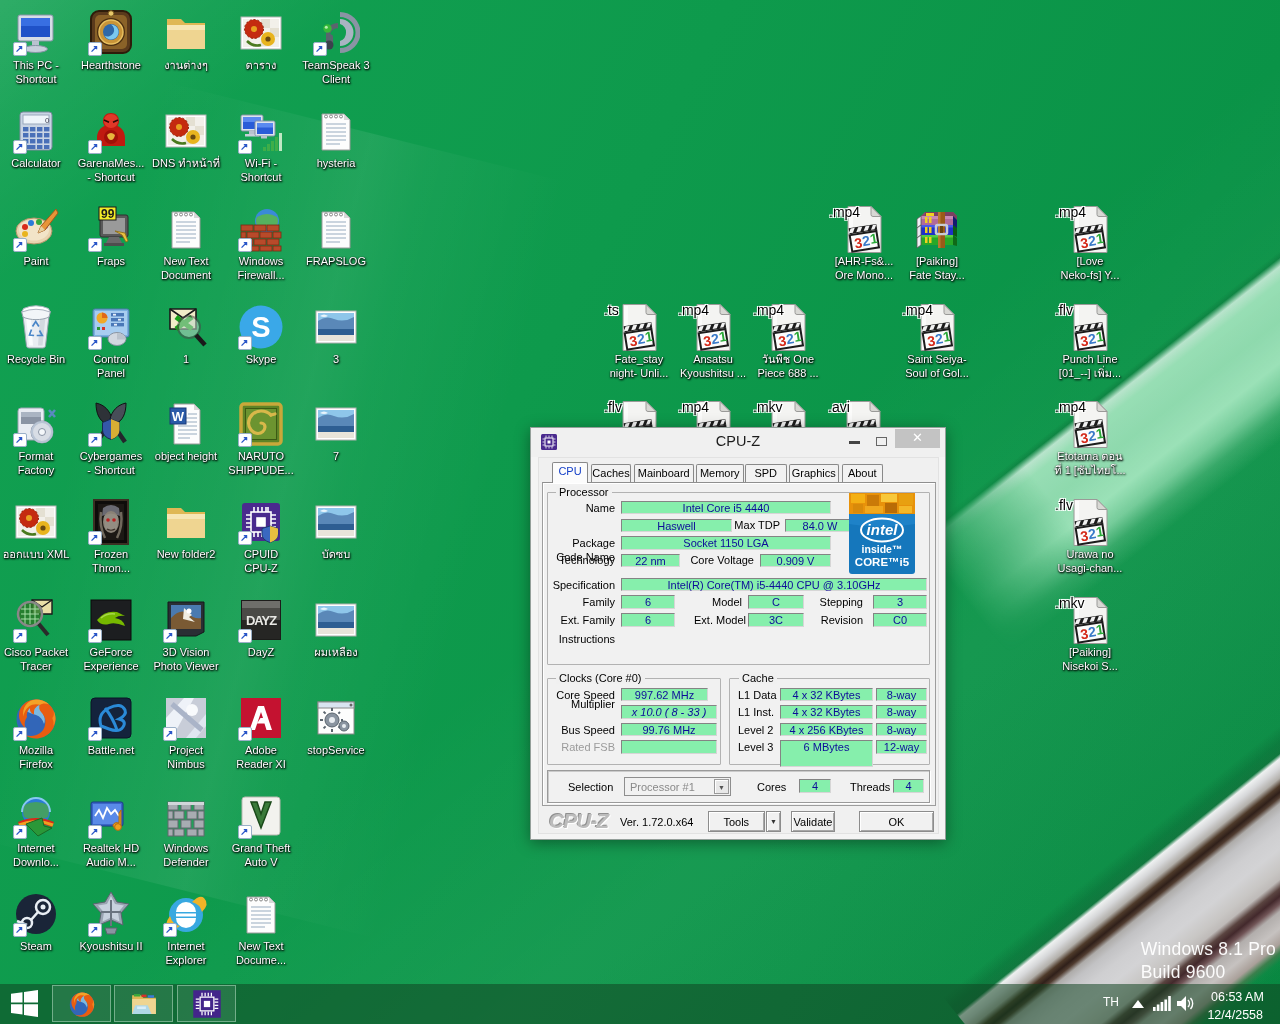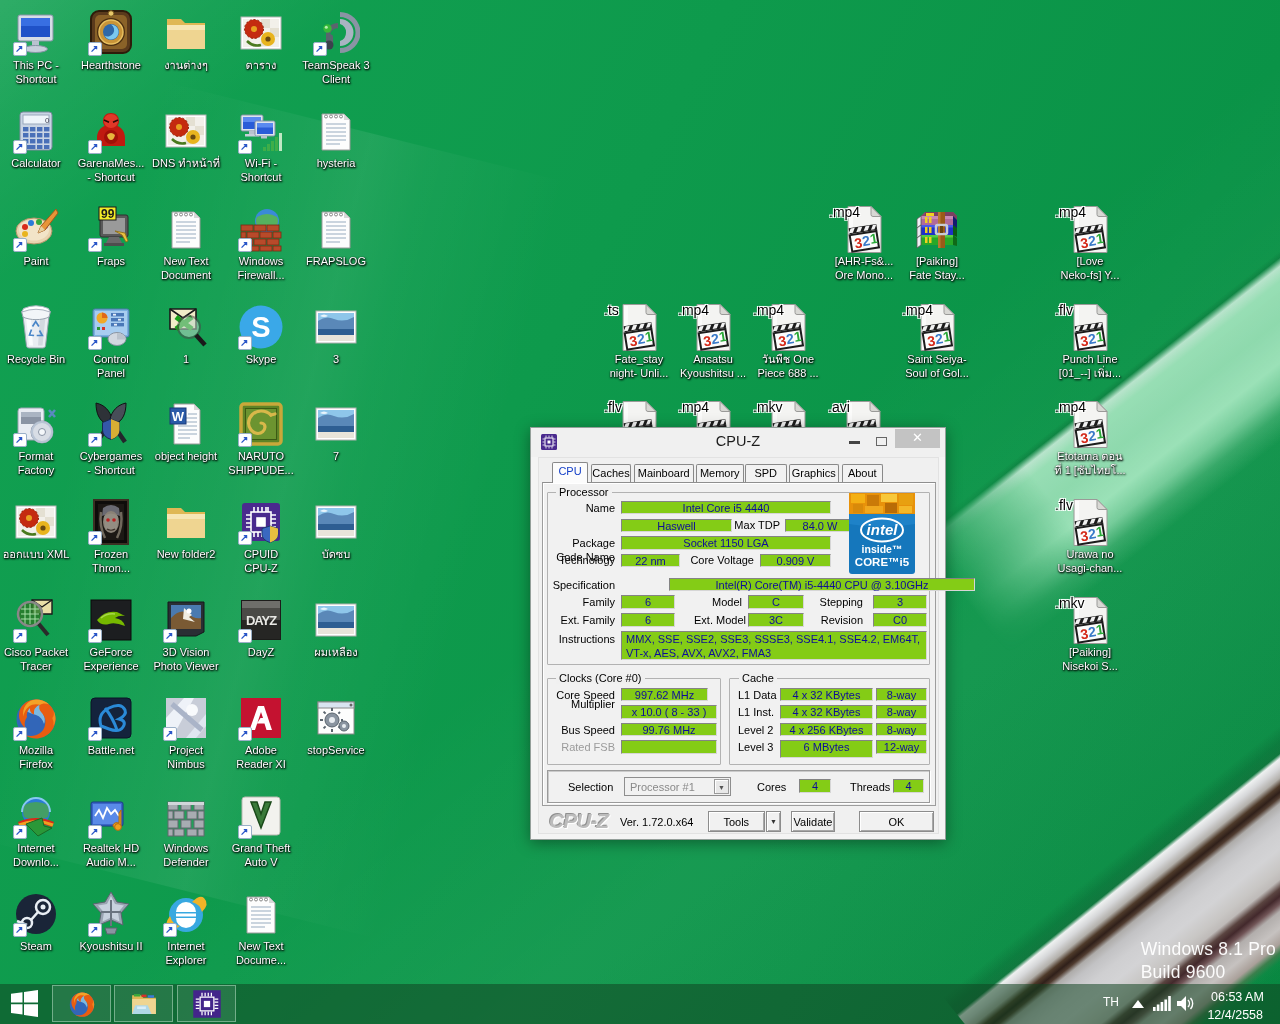--- a/index.html
+++ b/index.html
@@ -44,21 +44,21 @@
  text-shadow:-1px -1px 0 #fff,1px -1px 0 #fff,-1px 1px 0 #fff,1px 1px 0 #fff,0 0 2px #fff}
 
 #win{position:absolute;left:530px;top:427px;width:416px;height:413px;
  background:#f4f4f4;border:1px solid rgba(70,90,80,.55);box-shadow:0 3px 14px rgba(0,0,0,.38)}
 #title{position:absolute;left:0;top:0;right:0;height:29px;background:#f0f0f0;
  font-size:14.5px;color:#1c1c1c;text-align:center;line-height:26px}
 #client{position:absolute;left:7px;top:29px;width:401px;height:377px;background:#f0f0f0;
  border:1px solid #e2e2e2;font-size:11px}
 .w{position:absolute;font-size:11px;color:#000;white-space:nowrap}
 .wr{text-align:right}
-.fb{position:absolute;background:#84cc16;border:1px solid;border-color:#848484 #d6d6d6 #d6d6d6 #848484;
+.fb{position:absolute;background:#86efac;border:1px solid;border-color:#848484 #d6d6d6 #d6d6d6 #848484;
  font-size:11px;color:#0d0d99;text-align:center;line-height:13px;white-space:nowrap}
 .gb{position:absolute;border:1px solid #b2b2b2;border-radius:1px}
 .gl{position:absolute;background:#f0f0f0;padding:0 3px;font-size:11px;color:#000;white-space:nowrap}
 .tab{position:absolute;top:6px;height:18px;background:#f2f2f2;border:1px solid #898989;
  border-bottom:none;border-radius:2px 2px 0 0;font-size:11px;color:#000;text-align:center;line-height:17px}
 #tabsel{top:4px;height:21px;background:#fcfcfc;color:#1540c8;font-weight:400;z-index:3}
 #panel{position:absolute;left:3px;top:24px;width:394px;height:324px;background:#f1f1f1;
  border:1px solid #9d9d9d;border-top-color:#8f8f8f;box-shadow:inset 1px 1px 0 #fff}
 .btn{position:absolute;background:#f1f1f1;border:1px solid #8c8c8c;
  box-shadow:inset 1px 1px 0 #fff,inset -1px -1px 0 #a8a8a8;
@@ -1218,35 +1218,34 @@
 <div class="fb" style="position:absolute;left:82px;top:60.5px;width:111px;height:13.5px;">Haswell</div>
 <div class="w wr" style="left:171px;top:61px;width:70px;">Max TDP</div>
 <div class="fb" style="position:absolute;left:246px;top:60.5px;width:70px;height:13.5px;">84.0 W</div>
 <div class="w wr" style="left:6px;top:78.5px;width:70px;">Package</div>
 <div class="fb" style="position:absolute;left:82px;top:78px;width:210px;height:13.5px;">Socket 1150 LGA</div>
 <div class="w wr" style="left:6px;top:96px;width:70px;">Technology</div>
 <div class="fb" style="position:absolute;left:82px;top:95.5px;width:59px;height:13.5px;">22 nm</div>
 <div class="w wr" style="left:145px;top:96px;width:70px;">Core Voltage</div>
 <div class="fb" style="position:absolute;left:221px;top:95.5px;width:71px;height:13.5px;">0.909 V</div>
 <div class="w wr" style="left:6px;top:120.5px;width:70px;">Specification</div>
-<div class="fb" style="position:absolute;left:82px;top:119.5px;width:306px;height:13.5px;margin-left:48px;">Intel(R) Core(TM) i5-4440 CPU @ 3.10GHz</div>
+<div class="fb" style="position:absolute;left:82px;top:119.5px;width:306px;height:13.5px;">Intel(R) Core(TM) i5-4440 CPU @ 3.10GHz</div>
 <div class="w wr" style="left:6px;top:138px;width:70px;">Family</div>
 <div class="fb" style="position:absolute;left:82px;top:137px;width:54px;height:13.5px;">6</div>
 <div class="w wr" style="left:133px;top:138px;width:70px;">Model</div>
 <div class="fb" style="position:absolute;left:209px;top:137px;width:56px;height:13.5px;">C</div>
 <div class="w wr" style="left:254px;top:138px;width:70px;">Stepping</div>
 <div class="fb" style="position:absolute;left:334px;top:137px;width:54px;height:13.5px;">3</div>
 <div class="w wr" style="left:6px;top:155.5px;width:70px;">Ext. Family</div>
 <div class="fb" style="position:absolute;left:82px;top:155px;width:54px;height:13.5px;">6</div>
 <div class="w wr" style="left:137px;top:155.5px;width:70px;">Ext. Model</div>
 <div class="fb" style="position:absolute;left:209px;top:155px;width:56px;height:13.5px;">3C</div>
 <div class="w wr" style="left:254px;top:155.5px;width:70px;">Revision</div>
 <div class="fb" style="position:absolute;left:334px;top:155px;width:54px;height:13.5px;">C0</div>
 <div class="w wr" style="left:6px;top:175px;width:70px;">Instructions</div>
-<div class="fb" style="position:absolute;left:82px;top:173px;width:306px;height:29px;text-align:left;padding:1px 0 0 4px;line-height:13.5px;white-space:normal;">MMX, SSE, SSE2, SSE3, SSSE3, SSE4.1, SSE4.2, EM64T, VT-x, AES, AVX, AVX2, FMA3</div>
 <svg style="position:absolute;left:310px;top:35px" width="66" height="81" viewBox="0 0 66 81">
 <rect width="66" height="81" rx="3" fill="#1577bc"></rect>
 <rect x="0" y="0" width="66" height="21" fill="#e8920a"></rect>
 <g>
 <rect x="2" y="1" width="14" height="9" fill="#f4b014"></rect>
           <rect x="18" y="2" width="12" height="12" fill="#ca7a08"></rect>
 <rect x="32" y="1" width="16" height="8" fill="#f8c83a"></rect>
           <rect x="50" y="1" width="14" height="11" fill="#e8a010"></rect>
 <rect x="4" y="11" width="10" height="9" fill="#d88a0a"></rect>
           <rect x="16" y="13" width="18" height="7" fill="#f0a81e"></rect>
@@ -1257,38 +1256,38 @@
 <ellipse cx="33" cy="37" rx="21" ry="11.5" fill="none" stroke="#fff" stroke-width="2"></ellipse>
 <text x="33" y="42" font-size="15" font-weight="700" fill="#fff" text-anchor="middle" font-style="italic">intel</text>
 <text x="33" y="60" font-size="10.5" font-weight="700" fill="#fff" text-anchor="middle">inside™</text>
 <text x="33" y="73" font-size="11.5" font-weight="700" fill="#fff" text-anchor="middle">CORE™i5</text>
 </svg>
 <div class="gb" style="position:absolute;left:8px;top:219.5px;width:174px;height:87.5px;"></div>
 <div class="gl" style="position:absolute;left:17px;top:213.5px;">Clocks (Core #0)</div>
 <div class="w wr" style="left:6px;top:230.5px;width:70px;">Core Speed</div>
 <div class="fb" style="position:absolute;left:82px;top:229.5px;width:87px;height:13.5px;">997.62 MHz</div>
 <div class="w wr" style="left:6px;top:240px;width:70px;">Multiplier</div>
-<div class="fb" style="position:absolute;left:82px;top:247px;width:96px;height:13.5px;">x 10.0 ( 8 - 33 )</div>
+<div class="fb" style="position:absolute;left:82px;top:247px;width:96px;height:13.5px;font-style:italic;">x 10.0 ( 8 - 33 )</div>
 <div class="w wr" style="left:6px;top:265.5px;width:70px;">Bus Speed</div>
 <div class="fb" style="position:absolute;left:82px;top:264.5px;width:96px;height:13.5px;">99.76 MHz</div>
 <div class="w wr" style="left:6px;top:283px;width:70px;color:#9b9b9b;">Rated FSB</div>
 <div class="fb" style="position:absolute;left:82px;top:282px;width:96px;height:13.5px;"></div>
 <div class="gb" style="position:absolute;left:190px;top:219.5px;width:201px;height:87.5px;"></div>
 <div class="gl" style="position:absolute;left:200px;top:213.5px;">Cache</div>
 <div class="w" style="left:199px;top:230.5px;">L1 Data</div>
 <div class="fb" style="position:absolute;left:241px;top:229.5px;width:93px;height:13.5px;">4 x 32 KBytes</div>
 <div class="fb" style="position:absolute;left:337px;top:229.5px;width:51px;height:13.5px;">8-way</div>
 <div class="w" style="left:199px;top:248px;">L1 Inst.</div>
 <div class="fb" style="position:absolute;left:241px;top:247px;width:93px;height:13.5px;">4 x 32 KBytes</div>
 <div class="fb" style="position:absolute;left:337px;top:247px;width:51px;height:13.5px;">8-way</div>
 <div class="w" style="left:199px;top:265.5px;">Level 2</div>
 <div class="fb" style="position:absolute;left:241px;top:264.5px;width:93px;height:13.5px;">4 x 256 KBytes</div>
 <div class="fb" style="position:absolute;left:337px;top:264.5px;width:51px;height:13.5px;">8-way</div>
 <div class="w" style="left:199px;top:283px;">Level 3</div>
-<div class="fb" style="position:absolute;left:241px;top:282px;width:93px;height:18px;">6 MBytes</div>
+<div class="fb" style="position:absolute;left:241px;top:282px;width:93px;height:27px;">6 MBytes</div>
 <div class="fb" style="position:absolute;left:337px;top:282px;width:51px;height:13.5px;">12-way</div>
 <div class="" style="position:absolute;left:8px;top:311.5px;width:383px;height:33px;border:1px solid #9a9a9a;box-shadow:inset 1px 1px 0 rgba(130,130,130,.35),1px 1px 0 #fff;"></div>
 <div class="w" style="left:29px;top:322.5px;">Selection</div>
 <div class="" style="position:absolute;left:85px;top:318.5px;width:107px;height:19.5px;border:1px solid #8e8e8e;background:#f1f1f1;"></div>
 <div class="w" style="position:absolute;left:91px;top:322.5px;width:80px;color:#8a8a8a;font-size:11px;position:absolute;">Processor #1</div>
 <div class="" style="position:absolute;left:175px;top:320.5px;width:15px;height:15.5px;background:#e8e8e8;border:1px solid #9a9a9a;box-shadow:inset 1px 1px 0 #fff;color:#555;font-size:7px;text-align:center;line-height:15px;">▼</div>
 <div class="w" style="left:218px;top:322.5px;">Cores</div>
 <div class="fb" style="position:absolute;left:260px;top:320.5px;width:32px;height:14px;">4</div>
 <div class="w" style="left:311px;top:322.5px;">Threads</div>
 <div class="fb" style="position:absolute;left:354px;top:320.5px;width:31px;height:14px;">4</div>

